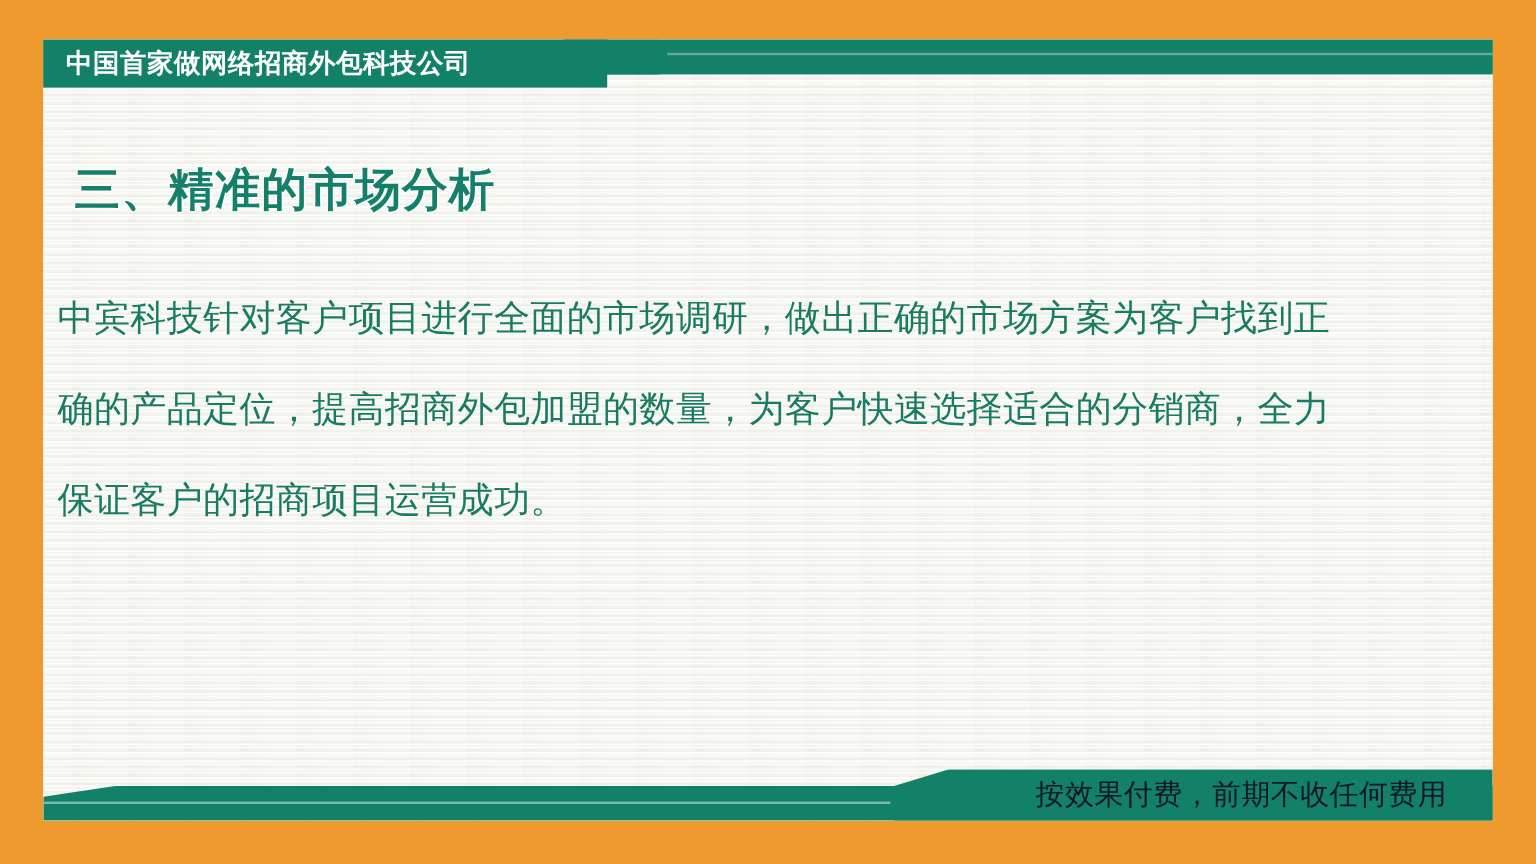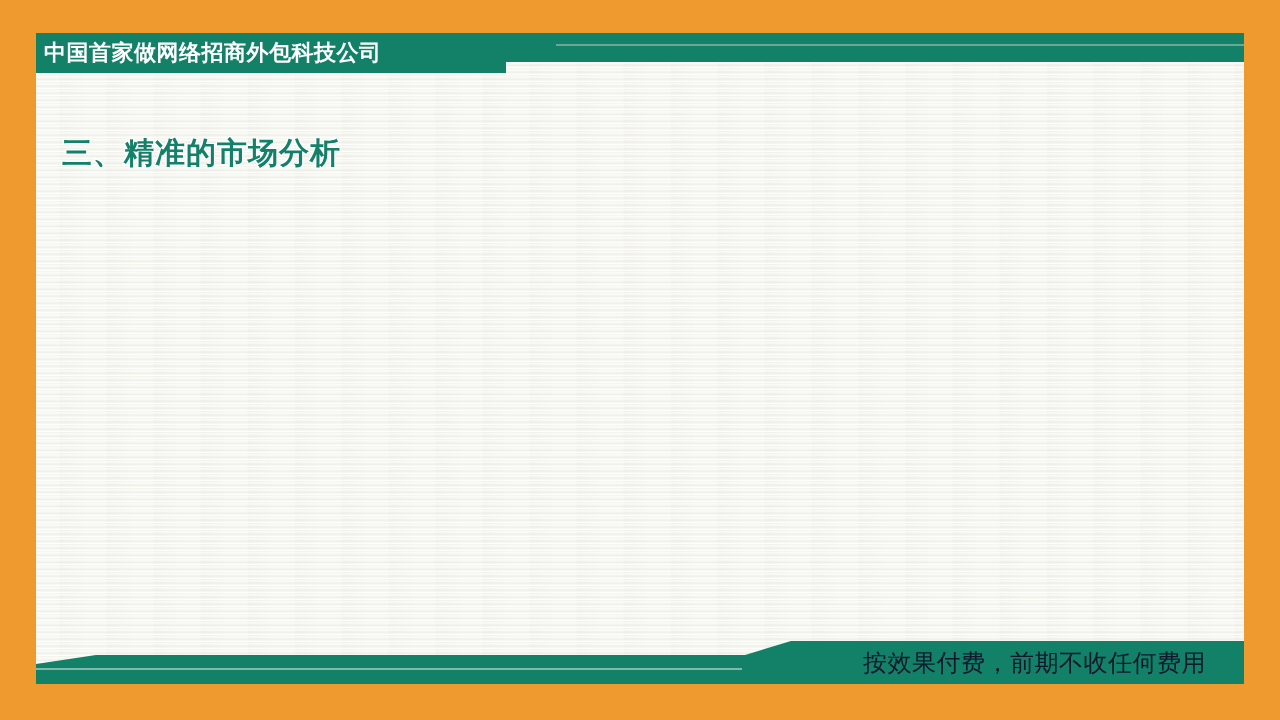--- a/index.html
+++ b/index.html
@@ -78,37 +78,37 @@
     position: absolute;
     left: 556px;
     top: 44px;
     width: 688px;
     height: 2px;
     background: #69a899;
   }
 
   .header-title {
     position: absolute;
-    left: 44px;
+    left: 55px;
     top: 33px;
     height: 40px;
     line-height: 40px;
     color: #ffffff;
     font-size: 22px;
     font-weight: bold;
     letter-spacing: 0.5px;
     white-space: nowrap;
   }
 
   
   .section-heading {
     position: absolute;
     left: 62px;
     top: 133px;
-    font-size: 30px;
+    font-size: 38px;
     font-weight: bold;
     color: #15806a;
     letter-spacing: 1px;
     white-space: nowrap;
     text-shadow:
       1px 1px 0 rgba(255,255,255,0.95),
       -1px -1px 0 rgba(255,255,255,0.85),
       1px -1px 0 rgba(255,255,255,0.85),
       -1px 1px 0 rgba(255,255,255,0.85);
   }
@@ -184,20 +184,25 @@
   <div>
     <div class="header-left-block"></div>
     <div class="header-right-block"></div>
     <div class="header-wedge"></div>
     <div class="header-hairline"></div>
     <div class="header-title">中国首家做网络招商外包科技公司</div>
   </div>
 
   <div class="section-heading">三、精准的市场分析</div>
 
+  <div class="body-text">
+    <p>中宾科技针对客户项目进行全面的市场调研，做出正确的市场方案为客户找到正</p>
+    <p>确的产品定位，提高招商外包加盟的数量，为客户快速选择适合的分销商，全力</p>
+    <p>保证客户的招商项目运营成功。</p>
+  </div>
 
   <div>
     <div class="footer-lower-bar"></div>
     <div class="footer-upper-bar"></div>
     <div class="footer-hairline"></div>
     <div class="footer-text">按效果付费，前期不收任何费用</div>
   </div>
 
 </div>
 

